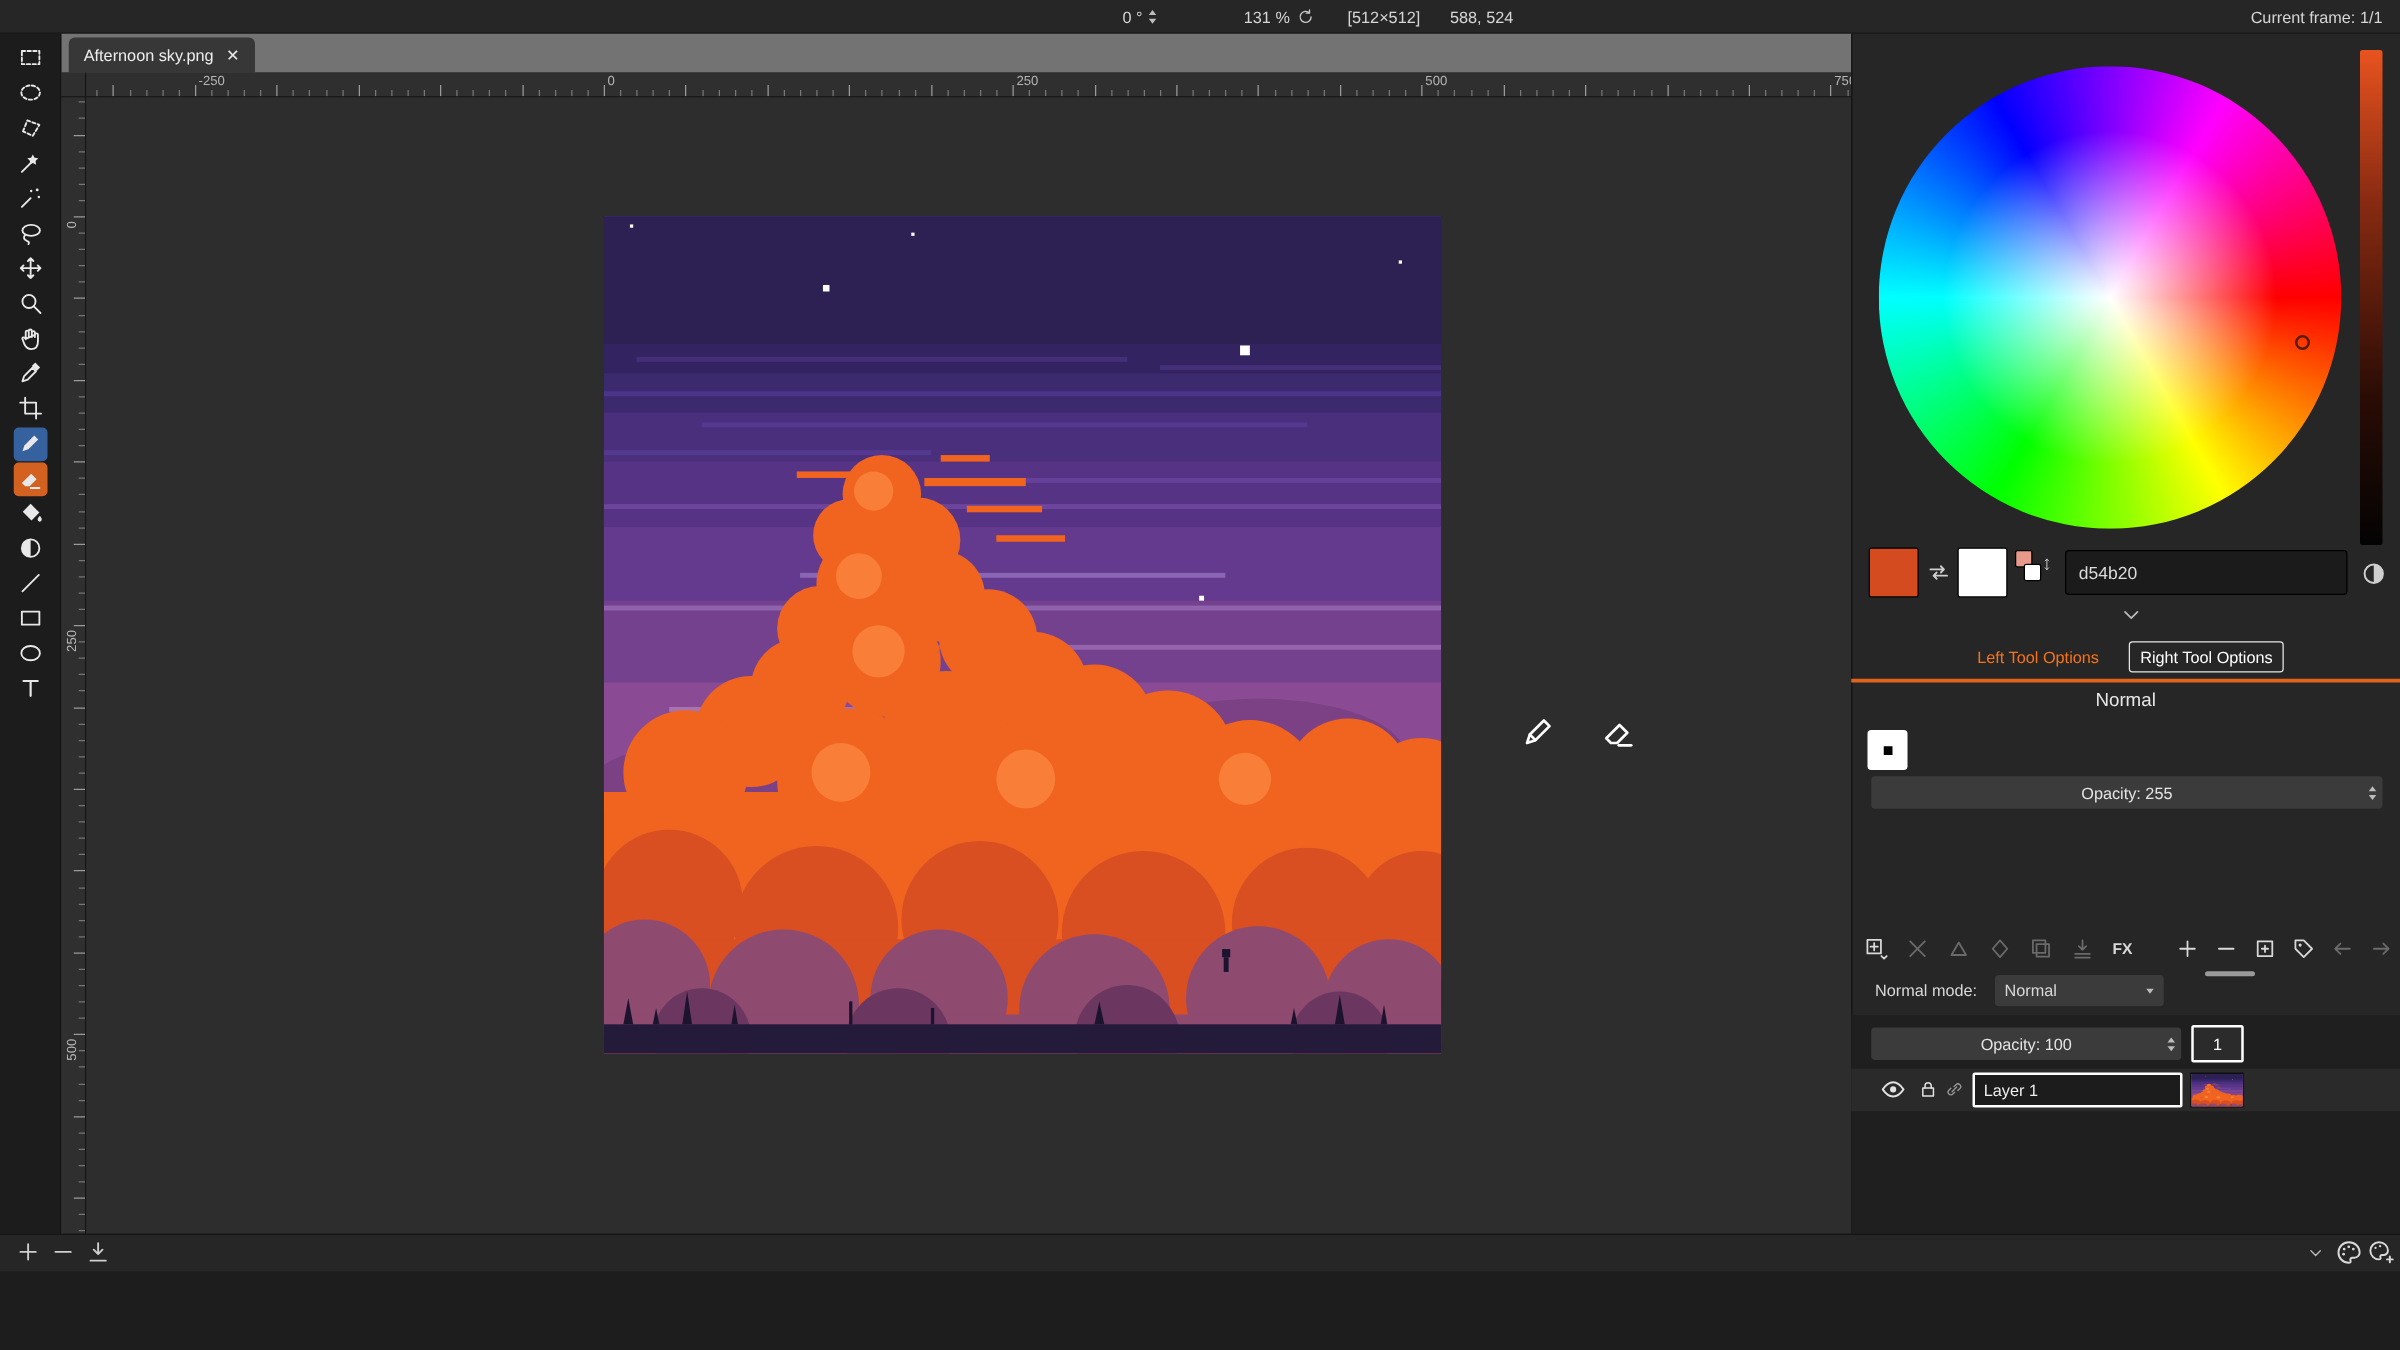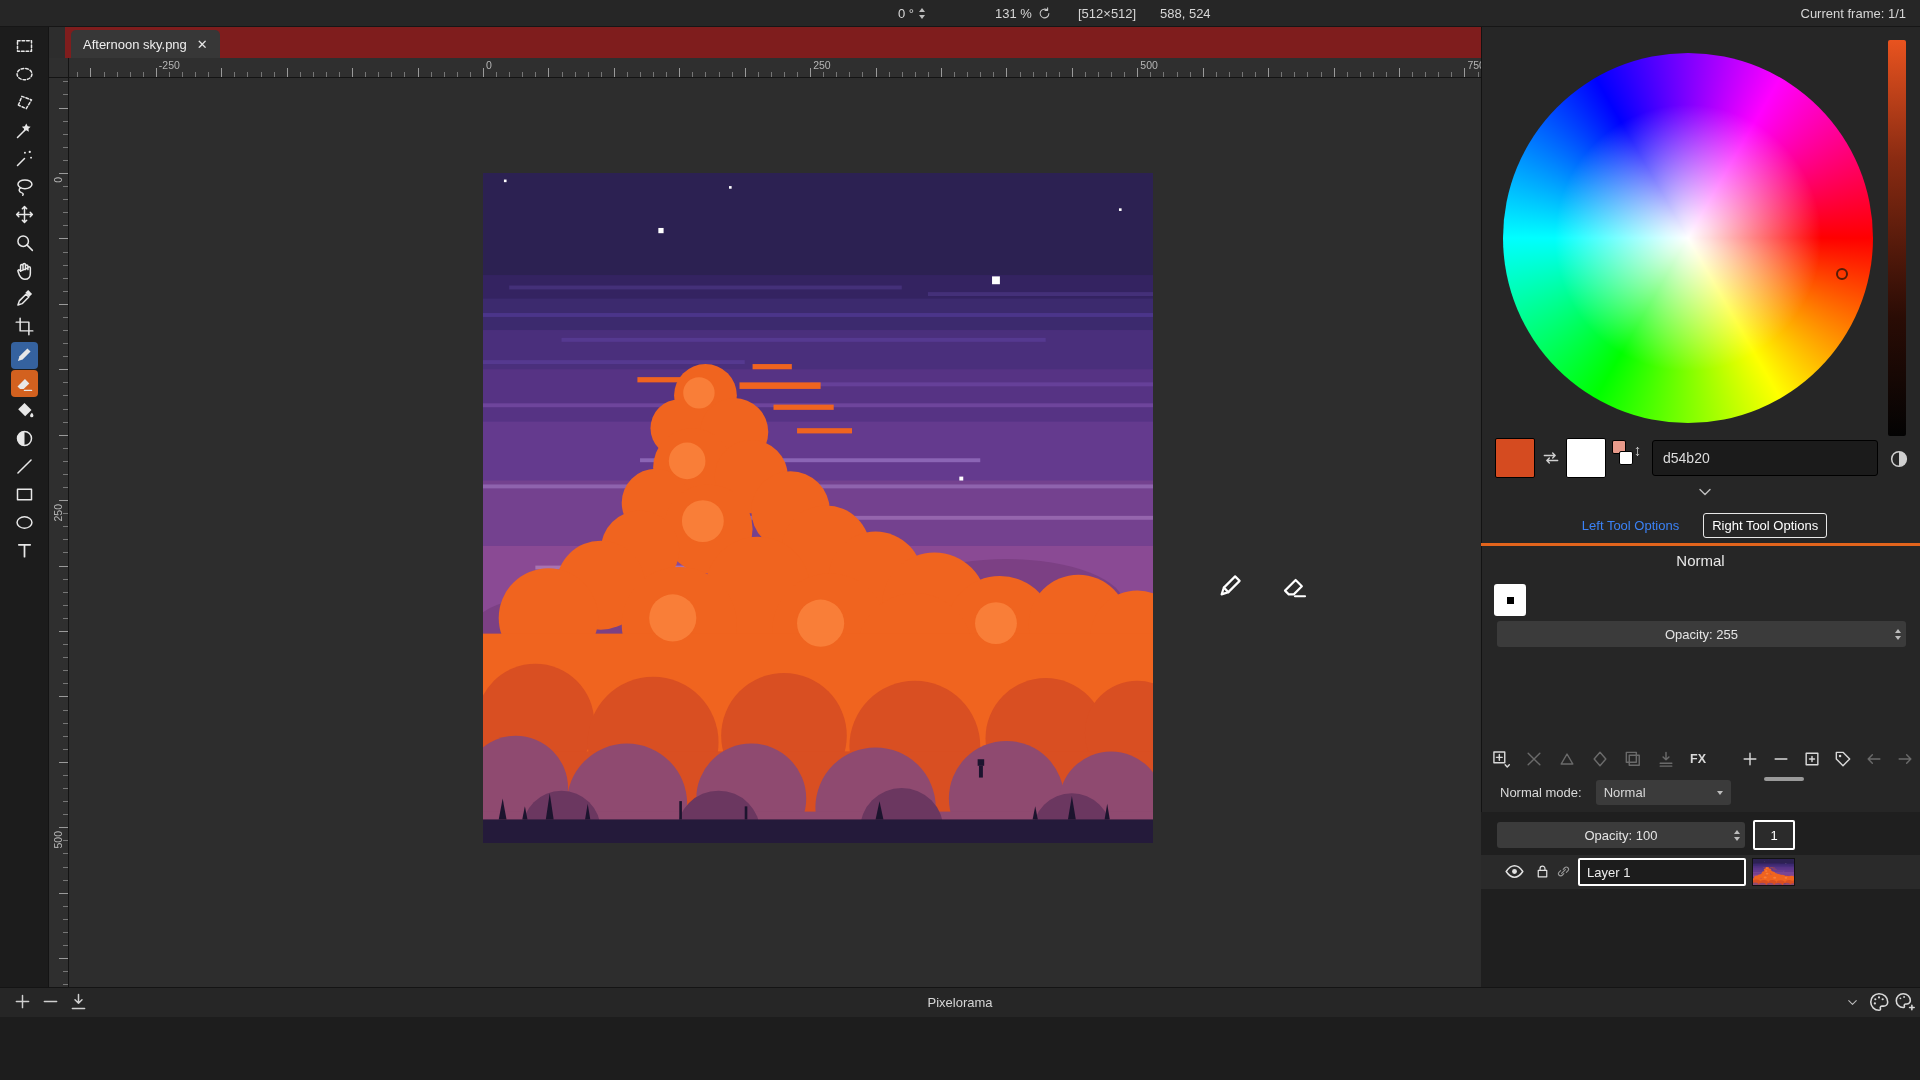--- a/index.html
+++ b/index.html
@@ -11,21 +11,21 @@
 
 #top-bar{position:absolute;left:0;top:0;width:1920px;height:27px;background:#262626;border-bottom:1px solid #161616;display:flex;align-items:center}
 #menu-bar{display:flex;align-items:center;padding-left:8px;height:27px}
 .menu-item{padding:0 11px;line-height:26px;color:#d6d6d6;cursor:default}
 .statusbox{position:absolute;top:0;height:27px;display:flex;align-items:center;gap:5px;color:#d6d6d6}
 .spin-arrows{display:flex;flex-direction:column;gap:3px;justify-content:center}
 .tri-u{width:0;height:0;border-left:3.5px solid transparent;border-right:3.5px solid transparent;border-bottom:4.5px solid #bdbdbd}
 .tri-d{width:0;height:0;border-left:3.5px solid transparent;border-right:3.5px solid transparent;border-top:4.5px solid #bdbdbd}
 
 
-#tab-bar{position:absolute;left:65px;top:27px;width:1432px;height:31px;background:#7f1d1d}
+#tab-bar{position:absolute;left:49px;top:27px;width:1432px;height:31px;background:#737373}
 #file-tab{position:absolute;left:6px;top:3px;height:28px;background:#373737;border-radius:5px 5px 0 0;display:flex;align-items:center;gap:10px;padding:0 12px;color:#eee}
 #tab-close{font-size:13px;color:#e6e6e6;cursor:pointer}
 
 
 #ruler-corner{position:absolute;left:49px;top:58px;width:20px;height:20px;background:#2f2f2f;border-right:1px solid #141414;border-bottom:1px solid #141414}
 #h-ruler{position:absolute;left:69px;top:58px;width:1412px;height:20px;background:#2f2f2f;border-bottom:1px solid #141414;overflow:hidden}
 #v-ruler{position:absolute;left:49px;top:78px;width:20px;height:909px;background:#2f2f2f;border-right:1px solid #141414;overflow:hidden}
 .htick{position:absolute;bottom:0;width:1px;height:5px;background:#767676}
 .htick.major{height:9px;background:#9a9a9a}
 .vtick{position:absolute;right:0;height:1px;width:5px;background:#767676}
@@ -48,21 +48,21 @@
  background:radial-gradient(circle closest-side,#ffffff 0%,rgba(255,255,255,.85) 12%,rgba(255,255,255,0) 72%),
  conic-gradient(from 90deg,#ff0000 0deg,#ffff00 60deg,#00ff00 120deg,#00ffff 180deg,#0000ff 240deg,#ff00ff 300deg,#ff0000 360deg)}
 #wheel-cursor{position:absolute;left:1836px;top:268px;width:12px;height:12px;border-radius:50%;border:2px solid #551d08;background:transparent}
 #value-slider{position:absolute;left:1888px;top:40px;width:18px;height:396px;border-radius:2px;
  background:linear-gradient(180deg,#e8531f 0%,#8a2b12 30%,#2a0c05 70%,#030303 100%)}
 .swatch-box{position:absolute;border:1px solid #000;border-radius:2px}
 #hex-input{position:absolute;left:1652px;top:440px;width:226px;height:36px;background:#1b1b1b;border:1px solid #000;border-radius:3px;color:#dcdcdc;font-family:"Liberation Sans",sans-serif;font-size:14px;padding-left:10px;outline:none}
 .icon-btn{display:flex;align-items:center;justify-content:center;cursor:pointer}
 
 #tool-tabs{position:absolute;left:1481px;top:510px;width:439px;height:30px;display:flex;align-items:center;justify-content:center;gap:16px}
-.tool-tab{padding:4px 8px;color:#3b82f6;cursor:pointer}
+.tool-tab{padding:4px 8px;color:#f97316;cursor:pointer}
 .tool-tab.selected{border:1px solid #e8e8e8;border-radius:3px;color:#fff}
 #accent-line{position:absolute;left:1481px;top:543px;width:439px;height:3px}
 #tool-title{position:absolute;left:1481px;top:552px;width:439px;text-align:center;font-size:15px;color:#e8e8e8}
 
 .spinner{background:#3b3b3b;border-radius:3px;color:#e4e4e4;display:flex;align-items:center;justify-content:center;position:absolute;cursor:pointer}
 .spinner .spin-arrows{position:absolute;right:5px;top:0;bottom:0}
 #brush-preview{position:absolute;left:1494px;top:584px;width:32px;height:32px;background:#fff;border-radius:3px;display:flex;align-items:center;justify-content:center}
 #brush-preview i{display:block;width:7px;height:7px;background:#000}
 
 #layer-toolbar{position:absolute;left:1490px;top:748px;width:426px;height:26px}
@@ -746,23 +746,20 @@
   <span class="abs icon-btn" style="left:40px;top:991px" id="remove-color-icon">
       <svg width="21" height="21" viewBox="0 0 24 24" fill="none" stroke="#cfcfcf" stroke-width="1.7" stroke-linecap="round" stroke-linejoin="round">
         <path d="M5 12h14"></path>
       </svg>
     </span>
   <span class="abs icon-btn" style="left:68px;top:991px" id="sort-colors-icon">
       <svg width="21" height="21" viewBox="0 0 24 24" fill="none" stroke="#cfcfcf" stroke-width="1.7" stroke-linecap="round" stroke-linejoin="round">
         <path d="M12 4v10m0 0l-4-4m4 4l4-4M5 20h14"></path>
       </svg>
     </span>
-  <div id="bottom-center">
-    <span>Pixelorama</span>
-  </div>
   <span class="abs icon-btn" style="left:1845px;top:995px" id="palette-chevron">
       <svg width="15" height="15" viewBox="0 0 24 24" fill="none" stroke="#bbbbbb" stroke-width="1.7" stroke-linecap="round" stroke-linejoin="round">
         <path d="M6 9l6 6 6-6"></path>
       </svg>
     </span>
   <span class="abs icon-btn" style="left:1868px;top:991px" id="palette-icon">
       <svg width="22" height="22" viewBox="0 0 24 24" fill="none" stroke="#d9d9d9" stroke-width="1.7" stroke-linecap="round" stroke-linejoin="round">
         <path d="M12 3a9 9 0 0 0 0 18c1.5 0 2-1 1.5-2-.6-1.2.3-2.5 1.8-2.5H17a4.5 4.5 0 0 0 4.5-4.5C21.5 7 17.5 3 12 3z"></path>
         <circle cx="8" cy="9" r="1.2" fill="#d9d9d9" stroke="none"></circle>
         <circle cx="12" cy="7" r="1.2" fill="#d9d9d9" stroke="none"></circle>

